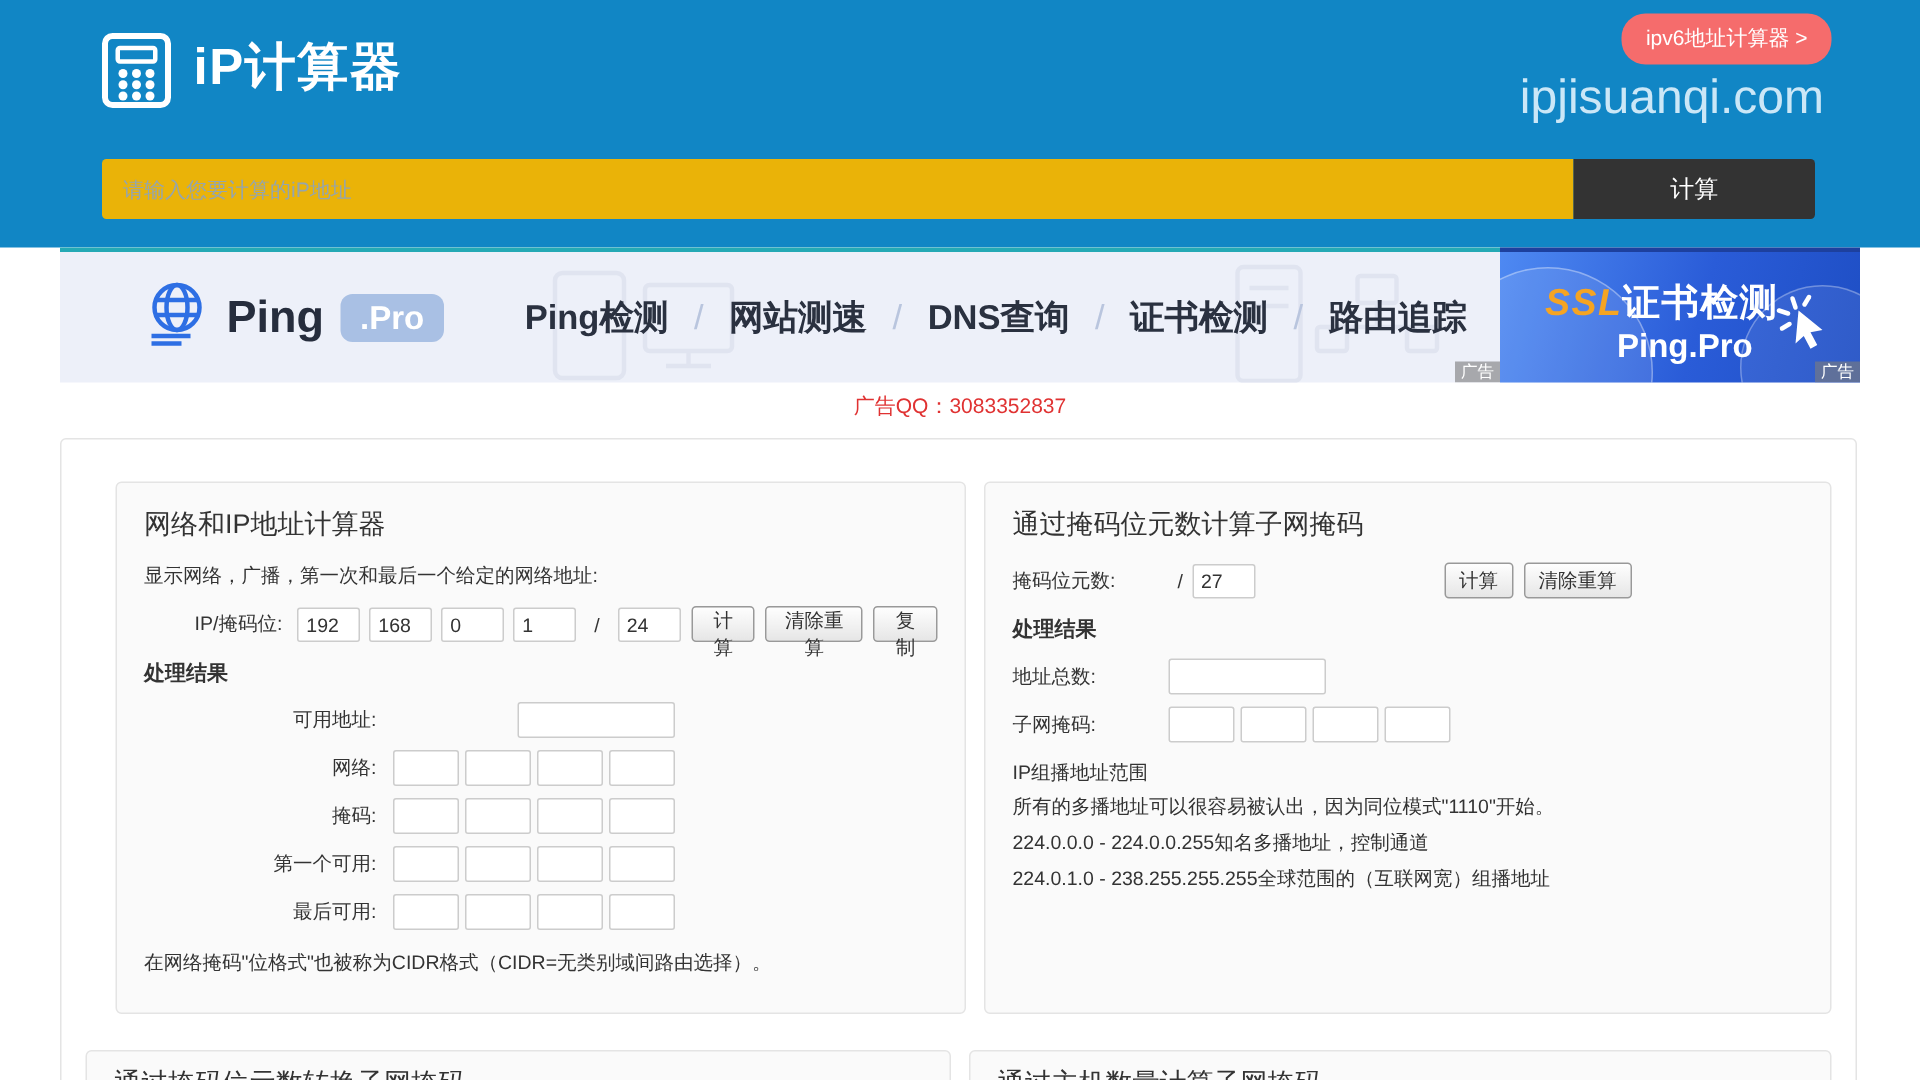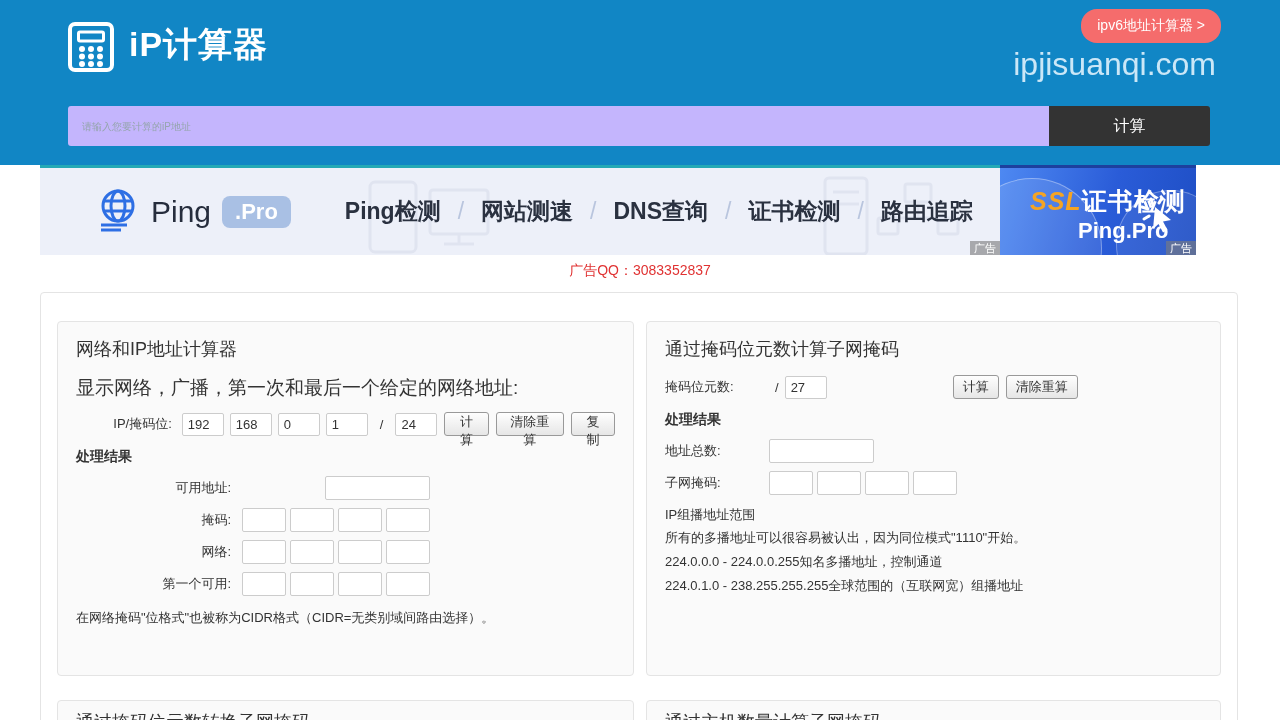--- a/index.html
+++ b/index.html
@@ -9,60 +9,60 @@
     font-family:"Liberation Sans","DejaVu Sans",sans-serif; color:#333; position:relative;
   }
   
   .header { position:absolute; left:0; top:0; width:1280px; height:165px; background:#1186c5; }
   .logo { position:absolute; left:68px; top:22px; display:flex; align-items:flex-start; gap:15px; color:#fff; }
   .logo-title { font-size:34px; font-weight:bold; letter-spacing:1px; }
   .ipv6-btn { position:absolute; right:59px; top:9px; background:#f56c6c; color:#fff; font-size:14px;
     padding:8px 16px; border:none; border-radius:16px; cursor:pointer; }
   .domain { position:absolute; right:64px; top:46px; color:#cbe7f7; font-size:32px; }
   .search-row { position:absolute; left:68px; top:106px; width:1142px; height:40px; display:flex; }
-  .search-input { flex:1; border:none; outline:none; background:#c4b5fd; padding:0 14px; font-size:10px;
+  .search-input { flex:1; border:none; outline:none; background:#eab308; padding:0 14px; font-size:14px;
     border-radius:3px 0 0 3px; color:#333; font-family:inherit; }
   .search-input::placeholder { color:#95a5ad; }
   .search-btn { width:161px; background:#333333; color:#fff; border:none; font-size:16px;
     border-radius:0 3px 3px 0; cursor:pointer; font-family:inherit; }
   
   .banner { position:absolute; left:40px; top:165px; width:1200px; height:90px; display:flex; }
   .banner-left { width:960px; height:90px; background:#edf0f9; border-top:3px solid #24a9b5;
     position:relative; display:flex; align-items:center; overflow:hidden; }
   .banner-deco { position:absolute; top:6px; left:0; width:960px; height:84px; z-index:0; }
   .pingpro-logo { display:flex; align-items:center; margin-left:54px; gap:11px; z-index:1; }
-  .ping-text { font-size:30px; font-weight:normal; color:#262d3d; }
+  .ping-text { font-size:30px; font-weight:bold; color:#262d3d; }
   .pro-badge { background:#a9c0e4; color:#fff; font-size:22px; font-weight:bold; padding:3px 13px; border-radius:8px; }
   .banner-menu { display:flex; align-items:center; margin-left:54px; gap:17px; font-size:23px;
     font-weight:600; color:#2a3140; z-index:1; }
   .menu-item { cursor:pointer; }
   .menu-sep { color:#b9c5de; font-weight:400; }
   .ad-tag { position:absolute; right:0; bottom:0; background:rgba(125,125,125,.62); color:#fff;
     font-size:11px; line-height:14px; padding:0 4px; z-index:3; }
-  .banner-ssl { width:196px; height:90px; position:relative; overflow:hidden; color:#fff; cursor:pointer;
+  .banner-ssl { width:240px; height:90px; position:relative; overflow:hidden; color:#fff; cursor:pointer;
     background:linear-gradient(105deg,#4e89f2 0%,#2a5cd8 55%,#1e4ec4 100%); border-top:3px solid #1d409e; }
   .ssl-circle1 { position:absolute; left:-38px; top:10px; width:140px; height:140px; border-radius:50%;
     border:1px solid rgba(255,255,255,.35); background:rgba(255,255,255,.10); }
   .ssl-circle2 { position:absolute; right:-30px; bottom:-45px; width:110px; height:110px; border-radius:50%;
     border:1px solid rgba(255,255,255,.3); background:rgba(255,255,255,.08); }
   .ssl-line1 { position:absolute; left:30px; top:17px; font-size:25px; font-weight:bold; letter-spacing:1px; }
   .ssl-orange { color:#f5a423; font-style:italic; }
   .ssl-line2 { position:absolute; left:78px; top:50px; font-size:22px; font-weight:bold; }
   .ssl-cursor { position:absolute; right:16px; top:26px; }
   
   .ad-line { position:absolute; left:0; top:262px; width:1280px; text-align:center; color:#e03232; font-size:14px; }
   
   .main-card { position:absolute; left:40px; top:292px; width:1198px; height:520px; background:#fff;
     border:1px solid #e4e4e4; border-radius:4px; padding:28px 16px 0 16px; }
-  .panel-grid { display:flex; gap:12px; }
+  .panel-grid { display:flex; gap:12px;margin-left:20px; }
   .panel { background:#fafafa; border:1px solid #e4e4e4; border-radius:4px; }
   .panel-l { width:578px; height:355px; padding:15px 18px; }
   .panel-r { width:576px; height:355px; padding:15px 18px; }
   .panel-title { font-size:18px; font-weight:400; color:#333; margin:0 0 14px 0; }
-  .panel-sub { font-size:19px; margin:0 0 11px 0; }
+  .panel-sub { font-size:13px; margin:0 0 11px 0; }
   .form-row { display:flex; align-items:center; margin-bottom:10px; font-size:13px; }
   .lbl { font-size:13px; color:#333; }
   .lbl-ipmask { width:100px; text-align:right; margin-right:10px; }
   input.box { height:23px; border:1px solid #ccc; border-radius:2px; background:#fff; font-size:13px;
     padding:0 5px; width:42px; font-family:inherit; color:#333; }
   .ip-inputs { display:flex; gap:6px; align-items:center; }
   .slash { margin:0 6px; font-size:13px; }
   .btn { height:24px; font-size:13px; color:#333; background:linear-gradient(#fefefe,#e6e6e6);
     border:1px solid #999; border-radius:3px; padding:0 9px; cursor:pointer; font-family:inherit; }
   .btn-group { display:flex; gap:7px; margin-left:7px; }
@@ -209,39 +209,48 @@
       </div>
       <div class="result-heading">处理结果</div>
 
       <div class="res-row">
         <span class="lbl">可用地址:</span>
         <span class="res-inputs">
             <input class="box wide" style="">
           </span>
       </div>
       <div class="res-row">
+        <span class="lbl">网络:</span>
+        <span class="res-inputs">
+          <input class="box" style="">
+            <input class="box" style="">
+            <input class="box" style="">
+            <input class="box" style="">
+        </span>
+      </div>
+      <div class="res-row">
         <span class="lbl">掩码:</span>
         <span class="res-inputs">
           <input class="box" style="">
             <input class="box" style="">
             <input class="box" style="">
             <input class="box" style="">
         </span>
       </div>
       <div class="res-row">
-        <span class="lbl">网络:</span>
-        <span class="res-inputs">
-          <input class="box" style="">
-            <input class="box" style="">
-            <input class="box" style="">
-            <input class="box" style="">
-        </span>
-      </div>
-      <div class="res-row">
         <span class="lbl">第一个可用:</span>
+        <span class="res-inputs">
+          <input class="box" style="">
+            <input class="box" style="">
+            <input class="box" style="">
+            <input class="box" style="">
+        </span>
+      </div>
+      <div class="res-row">
+        <span class="lbl">最后可用:</span>
         <span class="res-inputs">
           <input class="box" style="">
             <input class="box" style="">
             <input class="box" style="">
             <input class="box" style="">
         </span>
       </div>
       <div class="note">在网络掩码"位格式"也被称为CIDR格式（CIDR=无类别域间路由选择）。</div>
     </div>
 

